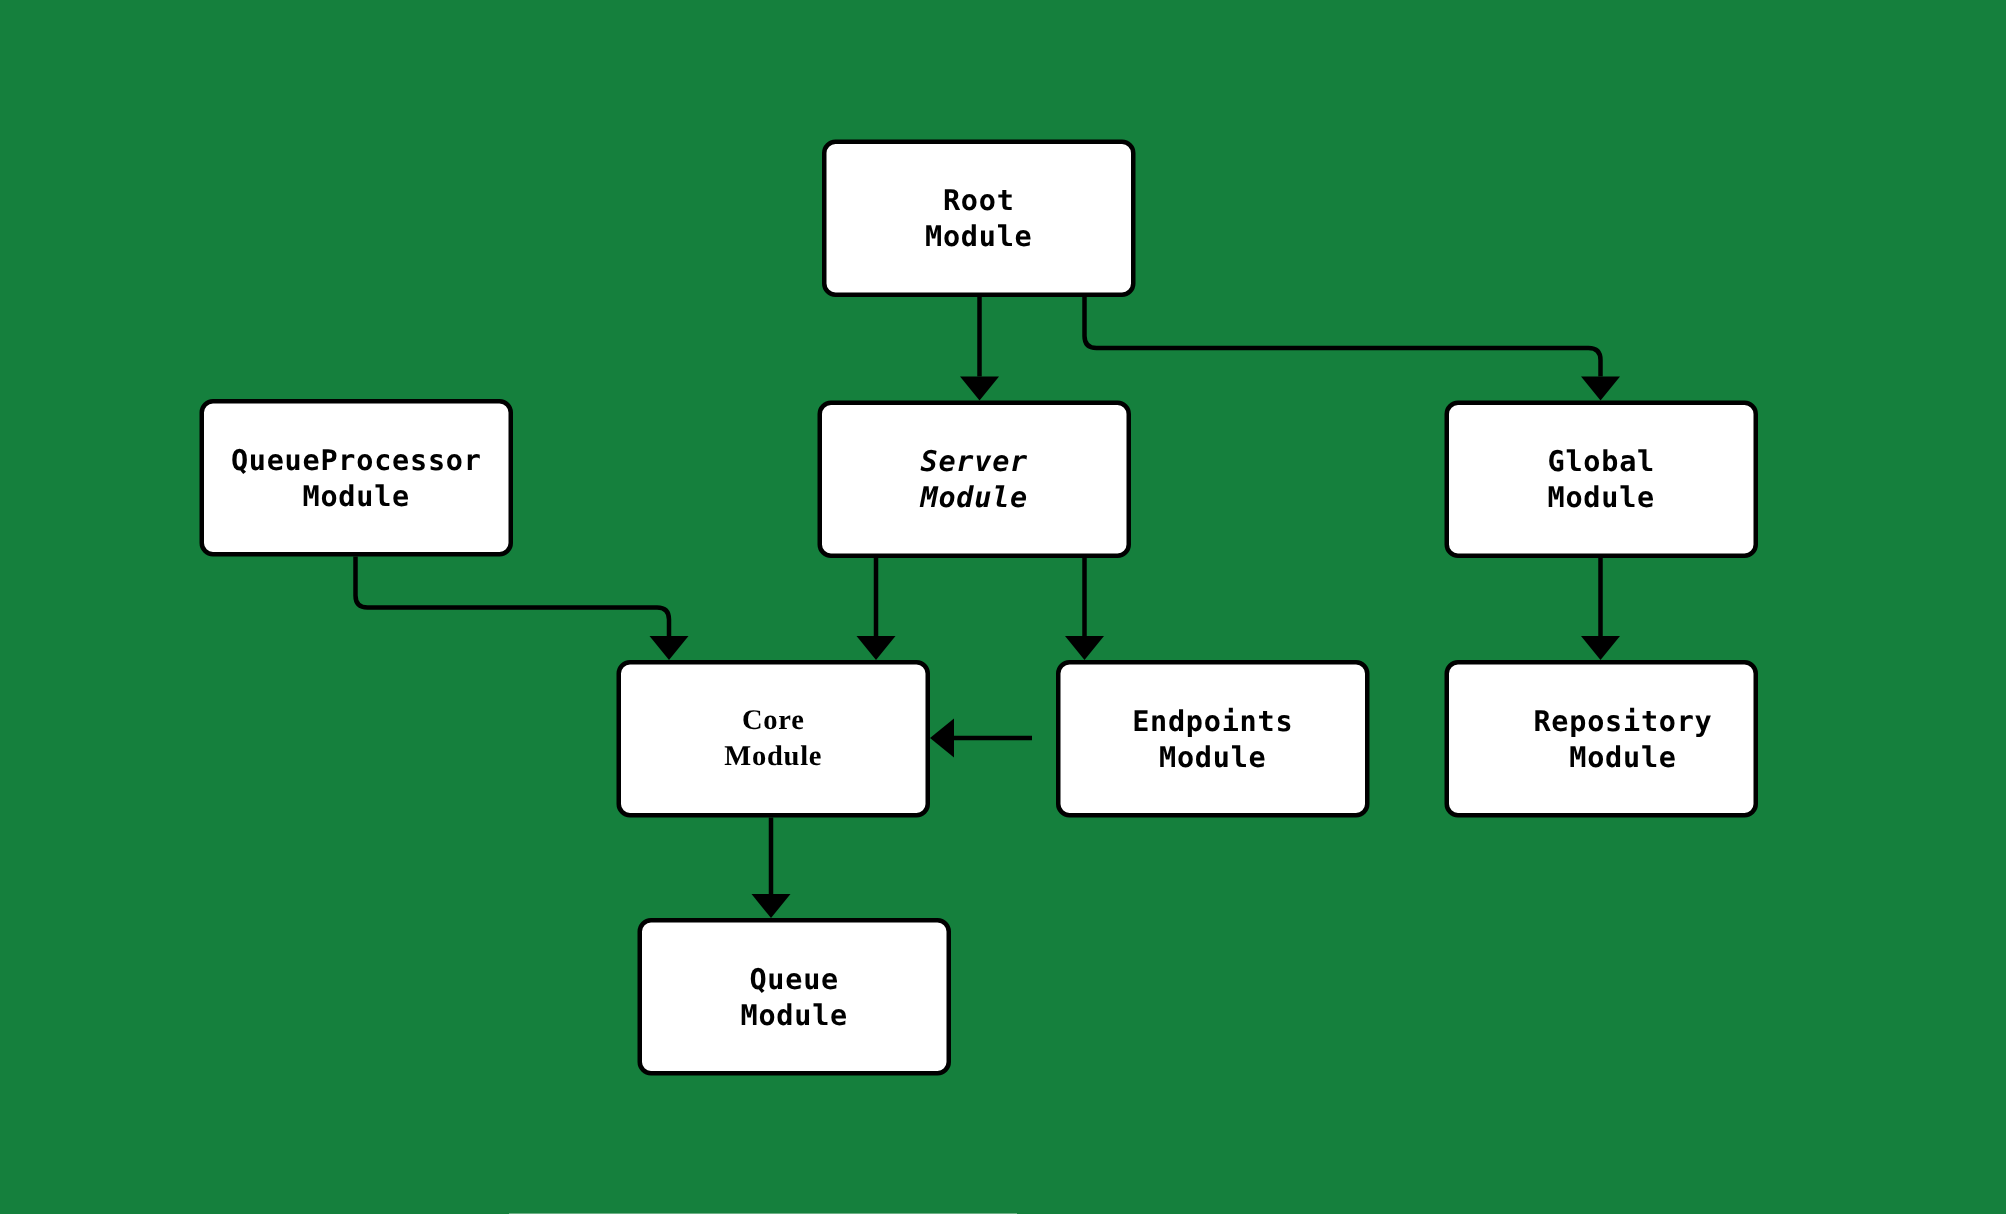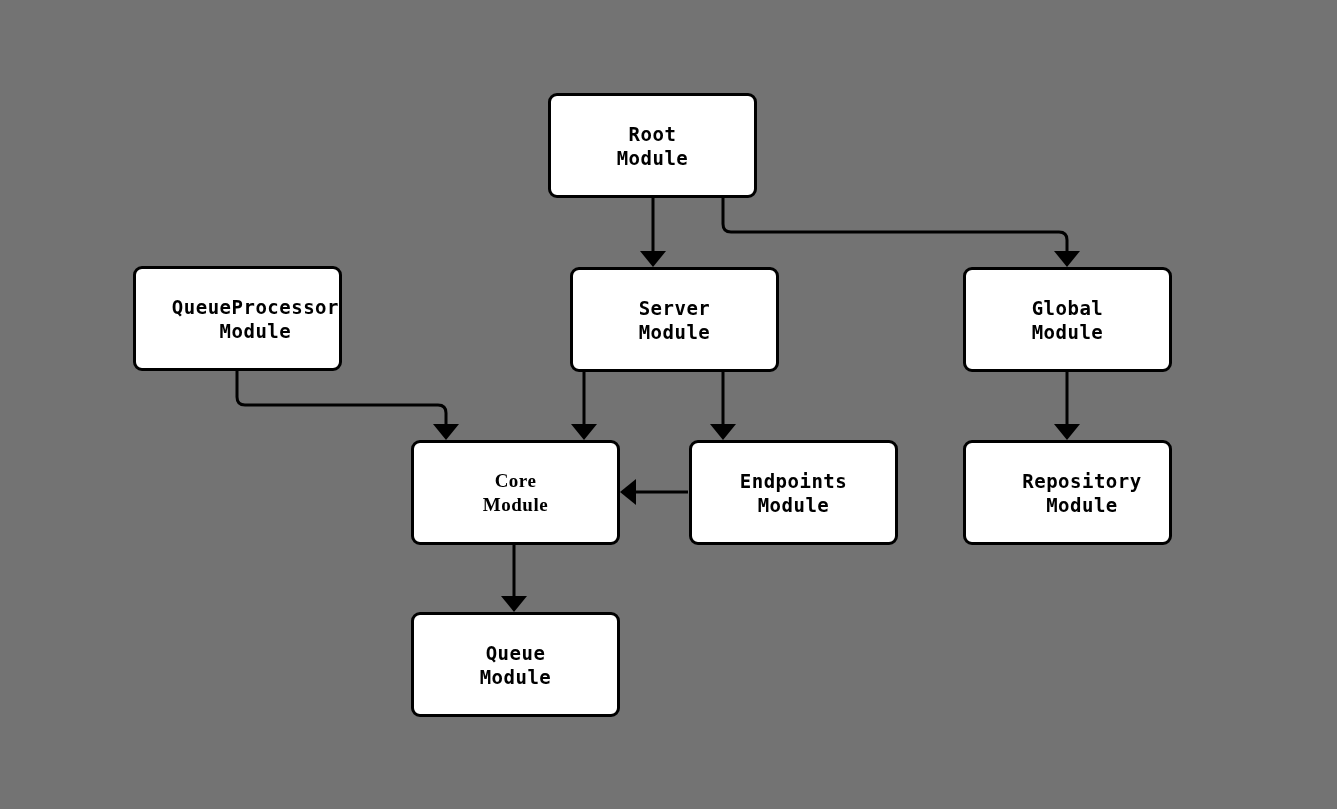--- a/index.html
+++ b/index.html
@@ -5,21 +5,21 @@
   * { margin: 0; padding: 0; box-sizing: border-box; }
   html, body { background: #ffffff; }
   body {
     width: 1337px; height: 809px;
     font-family: "DejaVu Sans Mono", "Liberation Mono", monospace;
     overflow: hidden;
   }
   .canvas {
     position: relative;
     width: 1337px; height: 809px;
-    background: #737373;
+    background: #15803d;
   }
   .edges-layer {
     position: absolute; left: 0; top: 0;
   }
   .node {
     position: absolute;
     background: #ffffff;
     border: 3px solid #000000;
     border-radius: 9px;
     display: flex;
@@ -57,42 +57,42 @@
       <path d="M 688 492 L 636 492" fill="none" stroke="#000000" stroke-width="3"></path>
       <polygon points="620,492 636,479 636,505" fill="#000000"></polygon>
       <path d="M 514 545 L 514 596" fill="none" stroke="#000000" stroke-width="3"></path>
       <polygon points="514,612 501,596 527,596" fill="#000000"></polygon>
     </svg>
 
   <div class="node" style="left: 548px; top: 93px; width: 209px; height: 105px;">
     <span class="node-label">Root
 Module</span>
   </div>
-  <div class="node" style="left: 133px; top: 266px; width: 209px; height: 105px; justify-content: flex-end;">
+  <div class="node" style="left: 133px; top: 266px; width: 209px; height: 105px;">
     <span class="node-label">QueueProcessor
 Module</span>
   </div>
-  <div class="node" style="left: 570px; top: 267px; width: 209px; height: 105px;">
+  <div class="node" style="left: 545px; top: 267px; width: 209px; height: 105px; font-style: italic;">
     <span class="node-label">Server
 Module</span>
   </div>
   <div class="node" style="left: 963px; top: 267px; width: 209px; height: 105px; justify-content: center;">
     <span class="node-label">Global
 Module</span>
   </div>
   <div class="node" style="left: 411px; top: 440px; width: 209px; height: 105px; font-family: Liberation Serif, serif;">
     <span class="node-label">Core
 Module</span>
   </div>
-  <div class="node" style="left: 689px; top: 440px; width: 209px; height: 105px;">
+  <div class="node" style="left: 704px; top: 440px; width: 209px; height: 105px;">
     <span class="node-label">Endpoints
 Module</span>
   </div>
   <div class="node" style="left: 963px; top: 440px; width: 209px; height: 105px; padding-left: 29px;">
     <span class="node-label">Repository
 Module</span>
   </div>
-  <div class="node" style="left: 411px; top: 612px; width: 209px; height: 105px;">
+  <div class="node" style="left: 425px; top: 612px; width: 209px; height: 105px;">
     <span class="node-label">Queue
 Module</span>
   </div>
 
 </div>
 
 </body></html>

